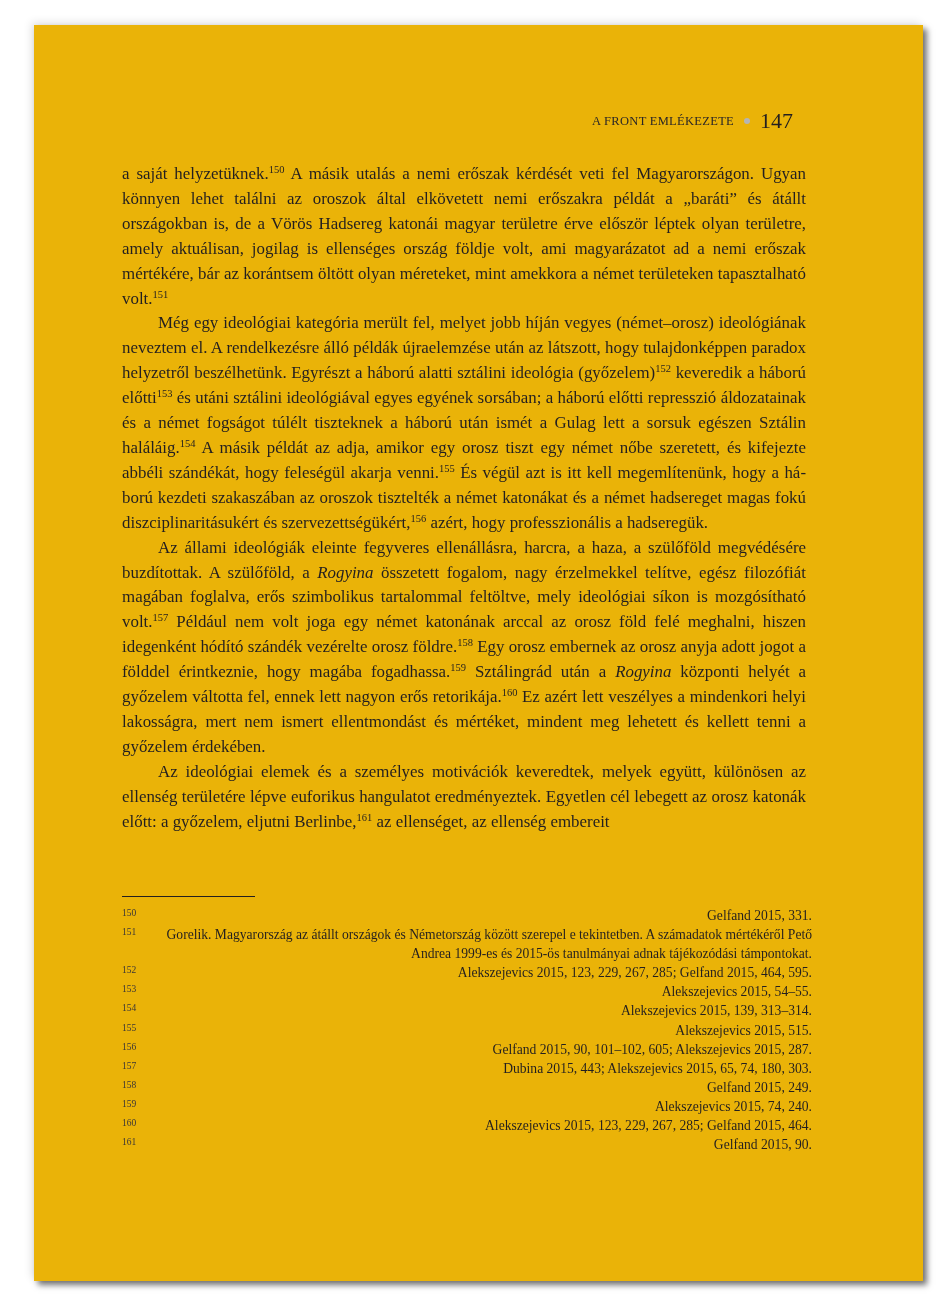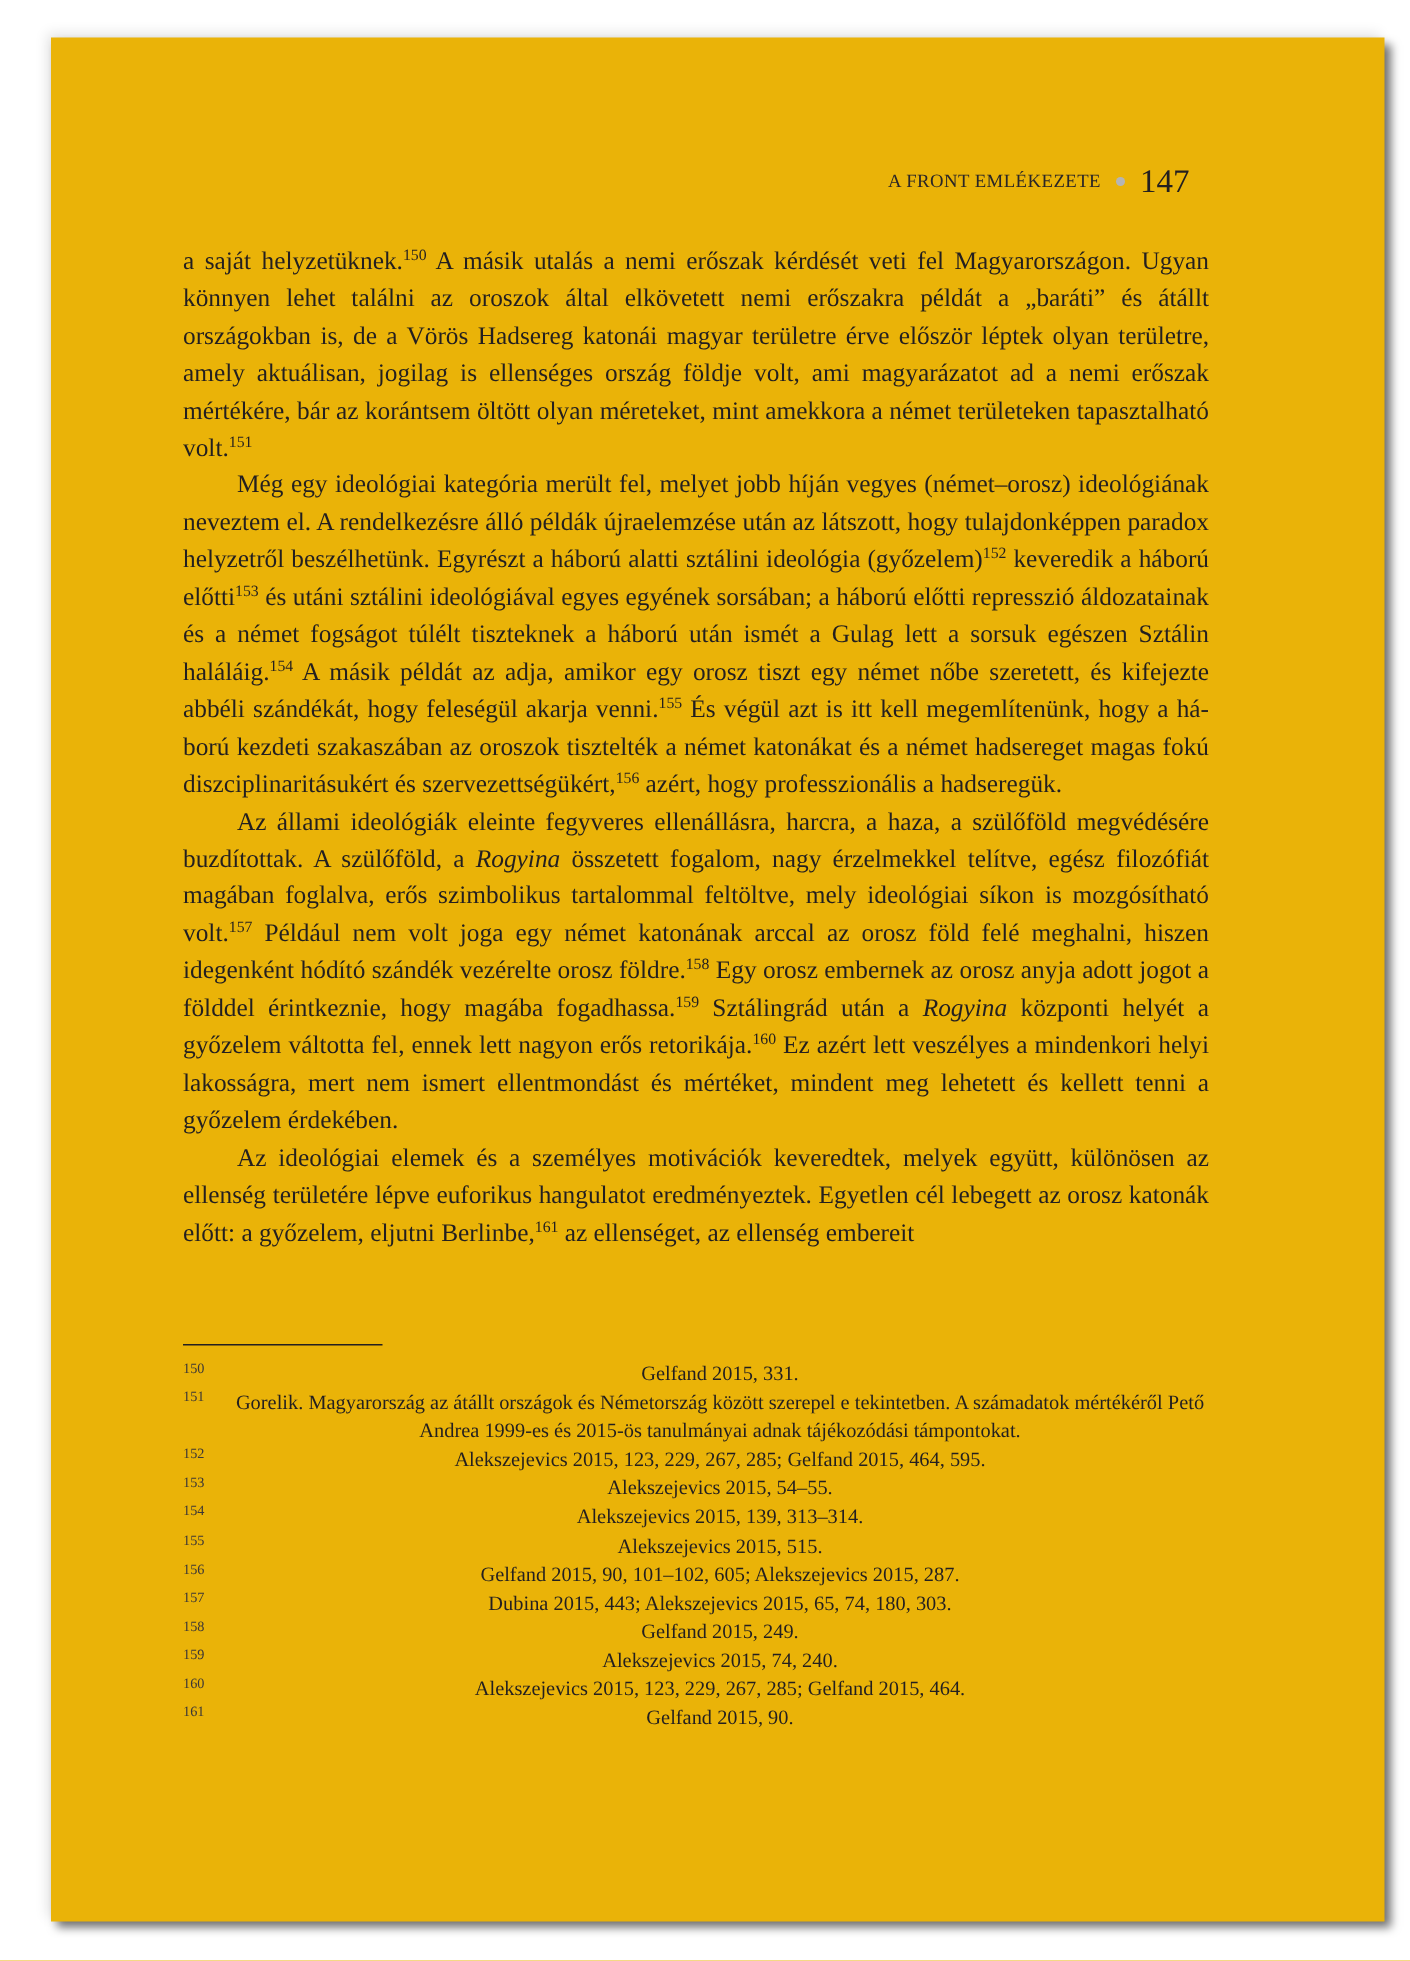--- a/index.html
+++ b/index.html
@@ -38,21 +38,21 @@
     border-top: 1px solid #231f20;
   }
   .footnotes {
     position: absolute; left: 122px; top: 906px; width: 690px;
     font-size: 13.6px; line-height: 19.1px;
   }
   .footnote { display: flex; align-items: flex-start; }
   .footnote .num {
     flex: 0 0 26px; font-size: 9.5px; line-height: 14px; color: #3b3637;
   }
-  .footnote .txt { flex: 1; text-align: center; }
+  .footnote .txt { flex: 1; text-align: right; }
 </style>
 </head>
 <body>
 
 <div class="page">
   <div class="header">
     <span class="running-title">A FRONT EMLÉKEZETE</span><span class="header-dot"></span><span class="page-number">147</span>
   </div>
 </div>
 

